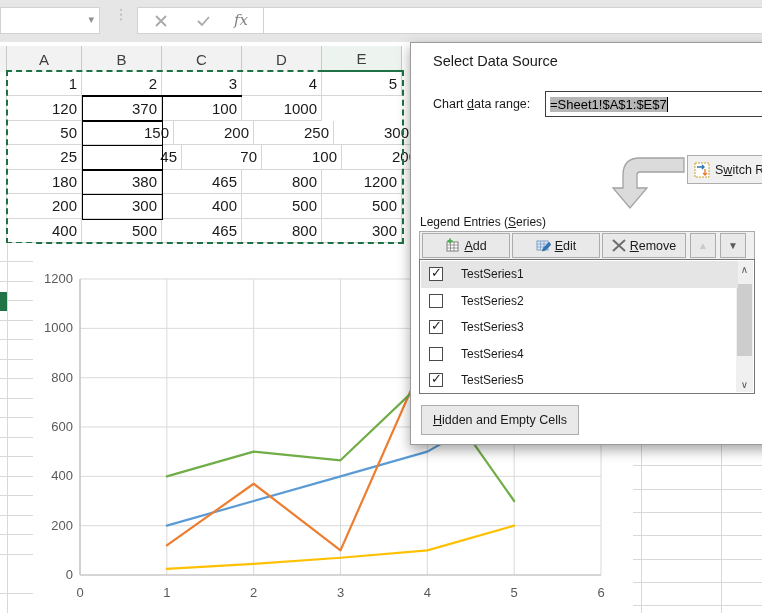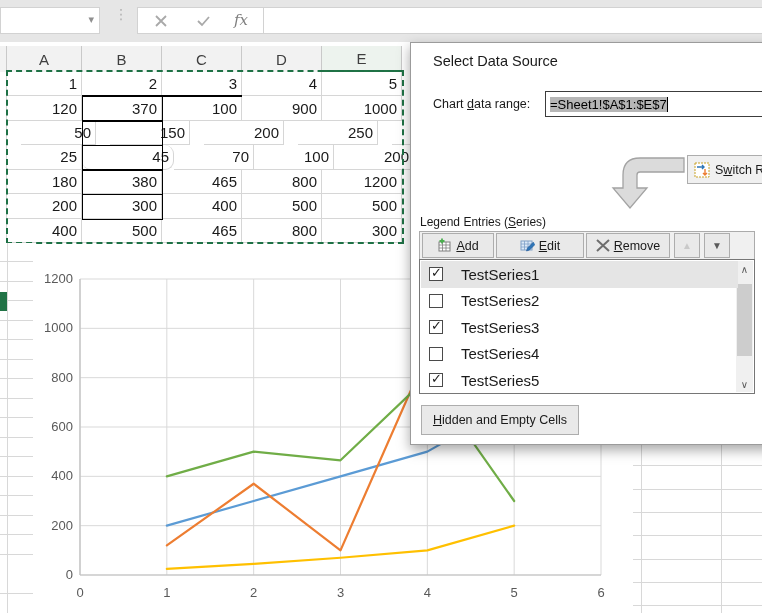--- a/index.html
+++ b/index.html
@@ -72,32 +72,32 @@
   .switch-btn { position:absolute; left:276px; top:112px; width:120px; height:29px; background:#F0F0F0;
     border:1px solid #ADADAD; font-size:12.5px; color:#1A1A1A; display:flex; align-items:center;
     padding-left:6px; white-space:nowrap; }
   .switch-btn svg { margin-right:5px; flex:none; }
   .legend-label { position:absolute; left:9px; top:172px; font-size:12px; color:#1A1A1A; }
   .series-toolbar { position:absolute; left:8px; top:188px; width:336px; height:29px;
     background:#F0F0F0; border:1px solid #ABABAB; display:flex; align-items:center; }
   .st-btn { height:25px; margin-left:2px; background:#E9E9E9; border:1px solid #ADADAD;
     font-size:12.5px; color:#1A1A1A; display:flex; align-items:center; justify-content:center; }
   .st-btn svg { margin-right:4px; flex:none; }
-  .btn-add { width:72px; } .btn-edit { width:88px; } .btn-remove { width:84px; }
+  .btn-add { width:88px; } .btn-edit { width:88px; } .btn-remove { width:84px; }
   .mini-btn { width:26px; height:25px; margin-left:4px; background:#E9E9E9; border:1px solid #ADADAD;
     display:flex; align-items:center; justify-content:center; font-size:10px; }
   .mini-up { color:#C9C9C9; } .mini-down { color:#5A5A5A; }
   .series-list { position:absolute; left:8px; top:216px; width:336px; height:135px; background:#fff;
     border:1px solid #767676; }
   .series-row { position:absolute; left:1px; width:317px; height:26.5px; display:flex; align-items:center; }
   .series-row.sel { background:#E5E5E5; }
   .chk { width:14px; height:14px; background:#fff; border:1px solid #4A4A4A; margin-left:8px;
     position:relative; flex:none; }
   .chk .mark { position:absolute; left:1px; top:-3px; font-size:13px; color:#1A1A1A; }
-  .series-name { margin-left:18px; font-size:15px; color:#1A1A1A; }
+  .series-name { margin-left:18px; font-size:12px; color:#1A1A1A; }
   .vscroll { position:absolute; right:1px; top:1px; width:17px; height:131px; background:#F0F0F0; }
   .vs-arrow { position:absolute; left:0; width:17px; height:16px; color:#5A5A5A; font-size:10px;
     display:flex; align-items:center; justify-content:center; }
   .vs-thumb { position:absolute; left:1px; top:23px; width:15px; height:72px; background:#CDCDCD; }
   .hidden-btn { position:absolute; left:10px; top:362px; width:158px; height:30px; background:#E9E9E9;
     border:1px solid #ADADAD; font-size:12.5px; color:#1A1A1A; display:flex; align-items:center;
     justify-content:center; }
 </style>
 </head>
 <body>
@@ -134,35 +134,34 @@
       <div class="cell" style="width: 80px;">2</div>
       <div class="cell" style="width: 80px;">3</div>
       <div class="cell" style="width: 80px;">4</div>
       <div class="cell" style="width: 80px;">5</div>
     </div>
     <div class="sheet-row" style="height: 24.43px;">
       <div class="rstub"></div>
       <div class="cell" style="width: 75px;">120</div>
       <div class="cell" style="width: 80px;">370</div>
       <div class="cell" style="width: 80px;">100</div>
-      <div class="cell" style="width: 80px;">900</div>
       <div class="cell" style="width: 80px;">1000</div>
     </div>
-    <div class="sheet-row" style="height: 24.43px; gap: 14px;">
+    <div class="sheet-row" style="height: 24.43px;">
       <div class="rstub"></div>
       <div class="cell" style="width: 75px;">50</div>
-      <div class="cell" style="width: 80px;">150</div>
+      <div class="cell" style="width: 92px;">150</div>
       <div class="cell" style="width: 80px;">200</div>
       <div class="cell" style="width: 80px;">250</div>
       <div class="cell" style="width: 80px;">300</div>
     </div>
     <div class="sheet-row" style="height: 24.43px;">
       <div class="rstub"></div>
       <div class="cell" style="width: 75px;">25</div>
-      <div class="cell" style="width: 92px; border-radius: 9px;">45</div>
+      <div class="cell" style="width: 100px;">45</div>
       <div class="cell" style="width: 80px;">70</div>
       <div class="cell" style="width: 80px;">100</div>
       <div class="cell" style="width: 80px;">200</div>
     </div>
     <div class="sheet-row" style="height: 24.43px;">
       <div class="rstub"></div>
       <div class="cell" style="width: 75px;">180</div>
       <div class="cell" style="width: 80px;">380</div>
       <div class="cell" style="width: 80px;">465</div>
       <div class="cell" style="width: 80px;">800</div>

